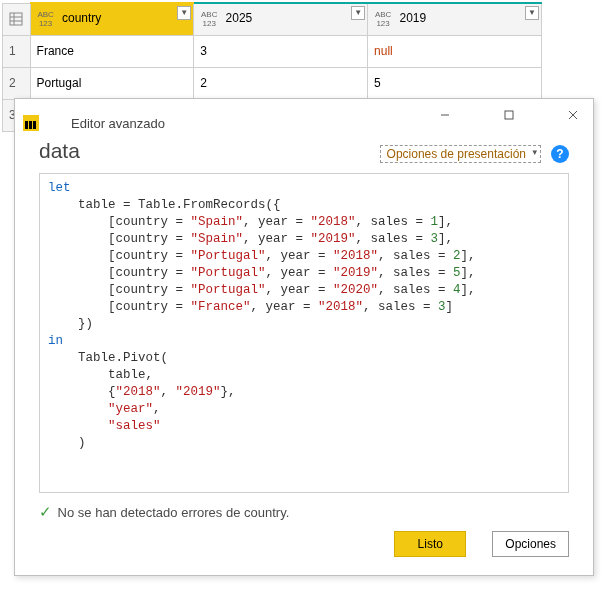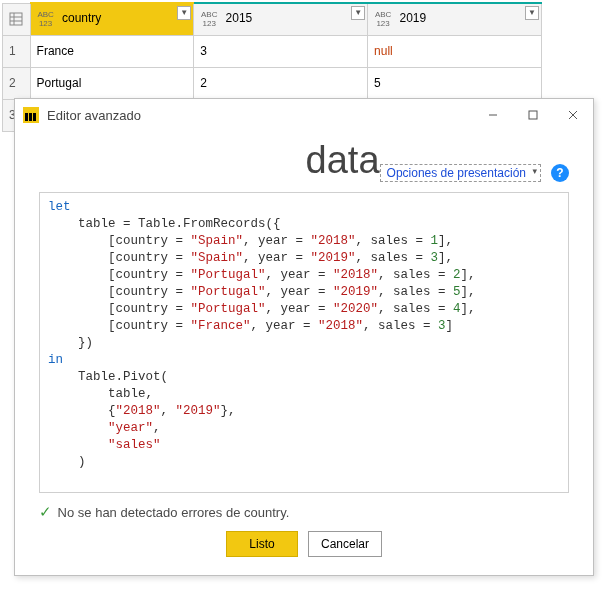--- a/index.html
+++ b/index.html
@@ -85,24 +85,25 @@
     height: 478px;
     background: #fff;
     border: 1px solid #bfbfbf;
     box-shadow: 2px 2px 6px rgba(0,0,0,0.15);
     display: flex;
     flex-direction: column;
   }
   .titlebar {
     height: 32px;
     display: flex;
-    align-items: center;
+    align-items: flex-end;
     padding: 0 0 0 8px;
     color: #444;
     font-size: 13px;
+    gap: 24px;
   }
   .titlebar .app-icon {
     width: 16px; height: 16px;
     background: #f2c811;
     margin-right: 8px;
     position: relative;
   }
   .titlebar .app-icon::after {
     content:"";
     position:absolute;
@@ -123,30 +124,29 @@
     display: flex;
     flex-direction: column;
     overflow: hidden;
   }
   .heading-row {
     display: flex;
     align-items: flex-end;
     margin: 4px 0 10px 0;
   }
   .heading {
-    font-size: 38px;
+    font-size: 21px;
     font-weight: 300;
     color: #444;
     flex: 1;
-    text-align: right;
   }
   .disp-opts {
     border: 1px dashed #999;
     font-size: 12px;
-    color: #1d4ed8;
+    color: #a16207;
     padding: 1px 14px 1px 6px;
     position: relative;
     margin-right: 10px;
   }
   .disp-opts::after {
     content:"▾";
     position:absolute; right:3px; top:1px;
     font-size:9px; color:#555;
   }
   .help-icon {
@@ -178,22 +178,22 @@
     display: flex;
     align-items: center;
     gap: 6px;
     padding: 10px 0 4px 0;
     color: #4a4a4a;
     font-size: 13px;
   }
   .check { color: #3a9a3a; font-size: 15px; }
   .btn-row {
     display: flex;
-    justify-content: center;
-    gap: 10px;
+    justify-content: flex-end;
+    gap: 26px;
     padding: 6px 24px 18px 24px;
   }
   .btn {
     min-width: 72px;
     height: 26px;
     border: 1px solid #999;
     background: #fff;
     font-size: 12px;
     padding: 0 12px;
     display: flex;
@@ -220,21 +220,21 @@
             <line x1="5" y1="1" x2="5" y2="13" stroke="#888"></line>
           </svg>
     </th>
     <th class="hdr sel" style="width:160px">
       <span class="type-icon"><span>ABC</span><br><span>123</span></span>
       <span style="font-weight:normal">country</span>
       <span class="drop">▼</span>
     </th>
     <th class="hdr" style="width:170px">
       <span class="type-icon"><span>ABC</span><br><span>123</span></span>
-      <span>2015</span>
+      <span>2025</span>
       <span class="drop">▼</span>
     </th>
     <th class="hdr" style="width:170px">
       <span class="type-icon"><span>ABC</span><br><span>123</span></span>
       <span>2019</span>
       <span class="drop">▼</span>
     </th>
   </tr>
   <tr>
     <td class="rownum">1</td>
@@ -309,16 +309,16 @@
       <span class="check">✓</span>
       <span>No se han detectado errores de country.</span>
     </div>
   </div>
 
   <div class="btn-row">
     <div class="btn primary">
         <span>Listo</span>
       </div>
     <div class="btn">
-        <span>Cancelar</span>
+        <span>Opciones</span>
       </div>
   </div>
 </div>
 
 </body></html>

